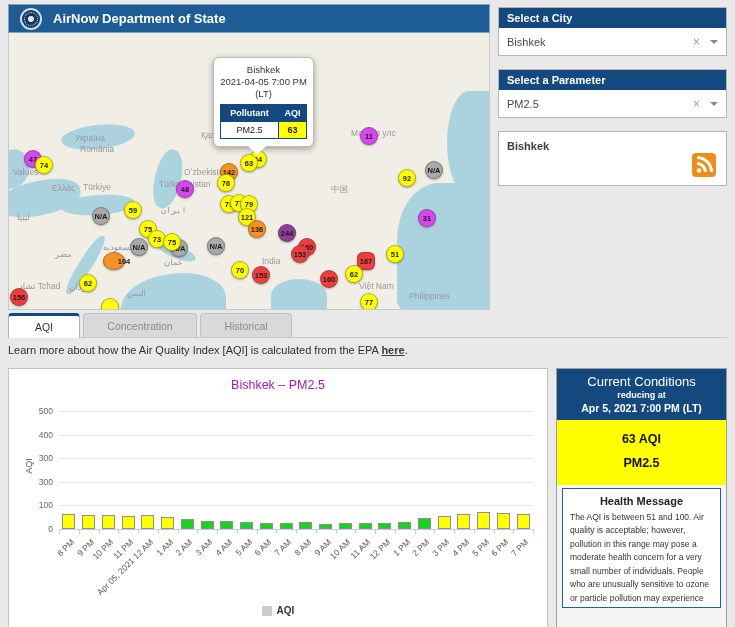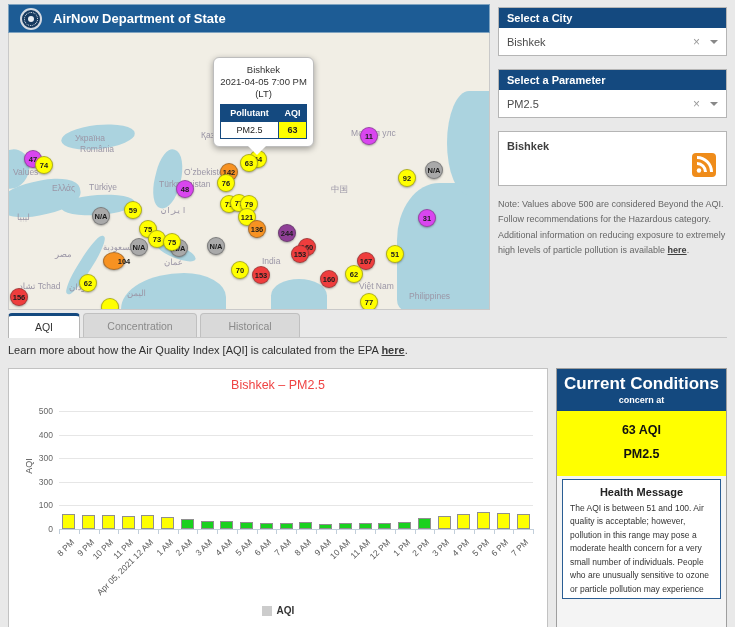--- a/index.html
+++ b/index.html
@@ -51,44 +51,44 @@
   .selarrow{width:0;height:0;border:4px solid transparent;border-top-color:#888;margin-top:4px}
   .rssbox{border:1px solid #b5b5b5;background:#fff;height:55px;position:relative;padding:8px;font-size:11px;font-weight:bold;color:#3f3f3f;margin-bottom:11px}
   .rssicon{position:absolute;right:9px;top:21px;cursor:pointer}
   .sidenote{font-size:9px;color:#666;line-height:1.7}
   .link{color:#3d3d3d;font-weight:bold;text-decoration:underline;cursor:pointer}
 
   
   .tabs{position:absolute;left:8px;top:313px;width:719px;height:25px;display:flex;gap:3px;border-bottom:1px solid #c8c8c8}
   .tab{background:#d9d9d9;border:1px solid #c0c0c0;border-bottom:none;border-radius:4px 4px 0 0;color:#8a8a8a;
     font-size:10.5px;display:flex;align-items:center;justify-content:center;cursor:pointer}
-  .tab:nth-child(1){width:72px}.tab:nth-child(2){width:114px}.tab:nth-child(3){width:100px}
+  .tab:nth-child(1){width:72px}.tab:nth-child(2){width:114px}.tab:nth-child(3){width:92px}
   .tab.active{background:#fff;border-top:3px solid #14497f;border-left-color:#b5b5b5;border-right-color:#b5b5b5;color:#333;margin-bottom:-1px;font-weight:normal}
   .learn{position:absolute;left:8px;top:344px;font-size:11px;color:#2f2f2f}
 
   
   .chartpanel{position:absolute;left:8px;top:368px;width:540px;height:295px;background:#fff;border:1px solid #c2c2c2}
-  .ctitle{text-align:center;font-size:12.5px;color:#ef4444;margin-top:9px}
+  .ctitle{text-align:center;font-size:12.5px;color:#a21caf;margin-top:9px}
   .ylab-rot{position:absolute;left:12px;top:92px;transform:rotate(-90deg);font-size:9px;color:#555}
   .plot{position:absolute;left:50px;top:42px;width:474px;height:118px}
   .gridline{position:absolute;left:0;width:100%;height:1px;background:#e6e6e6}
   .axisline{position:absolute;top:118px;left:0;width:100%;height:1px;background:#c2cfdb}
   .xtick{position:absolute;top:118px;width:1px;height:5px;background:#c2cfdb}
   .ytickl{position:absolute;left:-44px;width:38px;text-align:right;font-size:8.5px;color:#666}
   .bar{position:absolute;bottom:0;width:13px;border:1px solid #8f8f8f}
   .xlab{position:absolute;top:126px;width:90px;text-align:right;font-size:8.5px;color:#555;
     transform:rotate(-45deg);transform-origin:100% 0;white-space:nowrap}
   .legend{position:absolute;top:236px;left:0;width:100%;display:flex;justify-content:center;align-items:center;gap:5px}
   .legend-sq{width:10px;height:10px;background:#cccccc}
   .legend-t{font-size:10px;font-weight:bold;color:#333}
 
   
   .condpanel{position:absolute;left:556px;top:368px;width:171px;height:295px;background:#f4f4f4;border:1px solid #9e9e9e}
   .cond-h{background:#14497f;color:#fff;text-align:center;padding:5px 4px 6px}
-  .cond-l1{font-size:17px;font-weight:bold}
+  .cond-l1{font-size:13px;font-weight:normal}
   .cond-l2{font-size:9px;font-weight:bold;margin-top:1px}
   .cond-l3{font-size:10.5px;font-weight:bold;margin-top:2px}
   .aqibox{background:#ffff00;text-align:center;color:#111;font-weight:bold;font-size:12.5px;line-height:1.9;padding:8px 4px 9px}
   .healthbox{margin:3px 5px 0;border:1px solid #2a5d93;background:#fff;padding:6px 7px;height:120px;overflow:hidden}
   .health-t{text-align:center;font-weight:bold;font-size:11px;color:#222;margin-bottom:4px}
   .health-p{font-size:8.5px;color:#333;line-height:1.6}
 </style>
 </head>
 <body>
 
@@ -110,21 +110,21 @@
       <div class="water w7"></div>
       <div class="water w8"></div>
       <div class="water w9"></div>
       <div class="water w10"></div>
       <div class="water w11"></div>
       <div id="map-markers">
           <div class="maplabel" style="left: 66px; top: 100px; text-align: right;">Україна</div>
           <div class="maplabel" style="left: 30px; top: 111px; padding-left: 41px;">România</div>
           <div class="maplabel" style="left: 4px; top: 134px;">Values</div>
           <div class="maplabel" style="left: 43px; top: 150px;">Ελλάς</div>
-          <div class="maplabel" style="left: 80px; top: 149px;">Türkiye</div>
+          <div class="maplabel" style="left: 74px; top: 149px;">Türkiye</div>
           <div class="maplabel" style="left: 8px; top: 179px;">ليبيا</div>
           <div class="maplabel" style="left: 46px; top: 180px; margin-top: 36px;">مصر</div>
           <div class="maplabel" style="left: 94px; top: 209px;">السعودية</div>
           <div class="maplabel" style="left: 10px; top: 248px;">تشاد Tchad</div>
           <div class="maplabel" style="left: 60px; top: 249px;">سودان</div>
           <div class="maplabel" style="left: 118px; top: 255px;">اليمن</div>
           <div class="maplabel" style="left: 155px; top: 224px;">عمان</div>
           <div class="maplabel" style="left: 192px; top: 97px;">Қазақстан</div>
           <div class="maplabel" style="left: 175px; top: 134px;">Oʻzbekiston</div>
           <div class="maplabel" style="left: 150px; top: 146px;">Türkmenistan</div>
@@ -162,21 +162,21 @@
           <div class="marker lv-unhealthy" style="left: 289px; top: 205px;">160</div>
           <div class="marker lv-unhealthy" style="left: 282px; top: 212px;">153</div>
           <div class="marker lv-moderate" style="left: 222px; top: 228px;">70</div>
           <div class="marker lv-unhealthy" style="left: 243px; top: 233px;">153</div>
           <div class="marker lv-moderate" style="left: 252px; top: 251px; margin-top: 40px;">93</div>
           <div class="marker lv-good" style="left: 351px; top: 94px;">11</div>
           <div class="marker lv-na" style="left: 416px; top: 128px;">N/A</div>
           <div class="marker lv-moderate" style="left: 389px; top: 136px;">92</div>
           <div class="marker lv-good" style="left: 409px; top: 176px;">31</div>
           <div class="marker lv-moderate" style="left: 377px; top: 212px;">51</div>
-          <div class="marker lv-unhealthy" style="left: 348px; top: 219px;">167</div>
+          <div class="marker lv-unhealthy" style="left: 348px; top: 219px; border-radius: 6px;">167</div>
           <div class="marker lv-moderate" style="left: 336px; top: 232px;">62</div>
           <div class="marker lv-unhealthy" style="left: 311px; top: 237px;">160</div>
           <div class="marker lv-moderate" style="left: 351px; top: 260px;">77</div>
         </div>
 
       <div class="popup">
         <div class="popup-city">Bishkek</div>
         <div class="popup-date">2021-04-05 7:00 PM (LT)</div>
         <table>
           <tbody>
@@ -216,21 +216,20 @@
     <div class="rssbox">
       <span>Bishkek</span>
       <svg class="rssicon" width="26" height="24" viewBox="0 0 24 24">
         <rect width="24" height="24" rx="4" fill="#ef8c1a"></rect>
         <circle cx="7" cy="17.5" r="2.2" fill="#fff"></circle>
         <path d="M5 10.5 a8.5 8.5 0 0 1 8.5 8.5" stroke="#fff" stroke-width="3" fill="none"></path>
         <path d="M5 4.5 a14.5 14.5 0 0 1 14.5 14.5" stroke="#fff" stroke-width="3" fill="none"></path>
       </svg>
     </div>
 
-    <p class="sidenote"><span>Note: Values above 500 are considered Beyond the AQI. Follow recommendations for the Hazardous category. Additional information on reducing exposure to extremely high levels of particle pollution is available </span><span class="link">here</span><span>.</span></p>
   </div>
 
   <div class="tabs">
     <div class="tab active">AQI</div>
     <div class="tab">Concentration</div>
     <div class="tab">Historical</div>
   </div>
   <div class="learn"><span>Learn more about how the Air Quality Index [AQI] is calculated from the EPA </span><span class="link">here</span><span>.</span></div>
 
   <div class="chartpanel">
@@ -325,21 +324,22 @@
       </div>
     <div class="legend">
       <span class="legend-sq"></span>
       <span class="legend-t">AQI</span>
     </div>
   </div>
 
   <div class="condpanel">
     <div class="cond-h">
       <div class="cond-l1">Current Conditions</div>
-      <div class="cond-l2">concern at</div>
+      <div class="cond-l2">reducing at</div>
+      <div class="cond-l3">Apr 5, 2021 7:00 PM (LT)</div>
     </div>
     <div class="aqibox">
       <div>63 AQI</div>
       <div>PM2.5</div>
     </div>
     <div class="healthbox">
       <div class="health-t">Health Message</div>
       <div class="health-p">The AQI is between 51 and 100. Air quality is acceptable; however, pollution in this range may pose a moderate health concern for a very small number of individuals. People who are unusually sensitive to ozone or particle pollution may experience respiratory symptoms.</div>
     </div>
 

